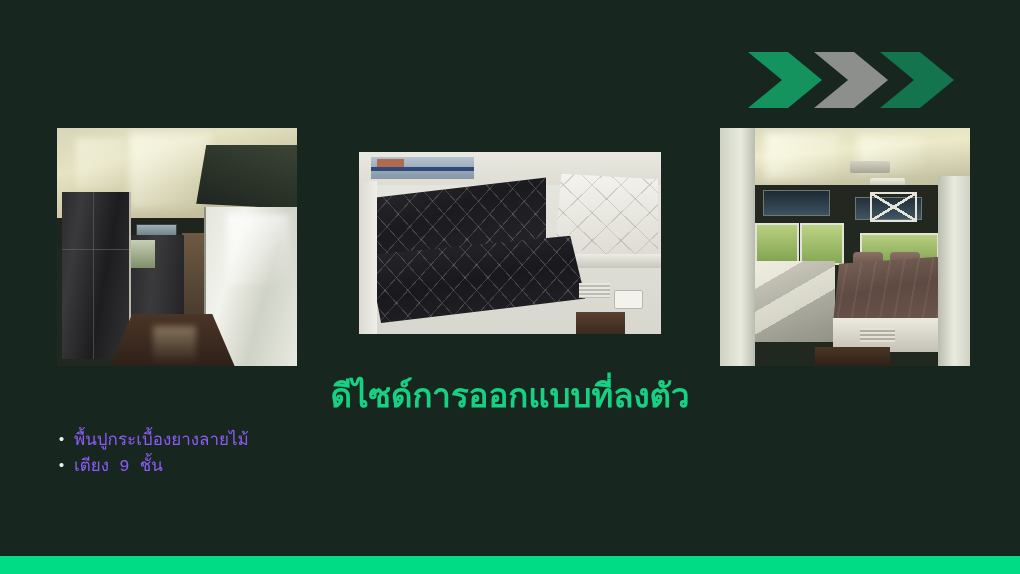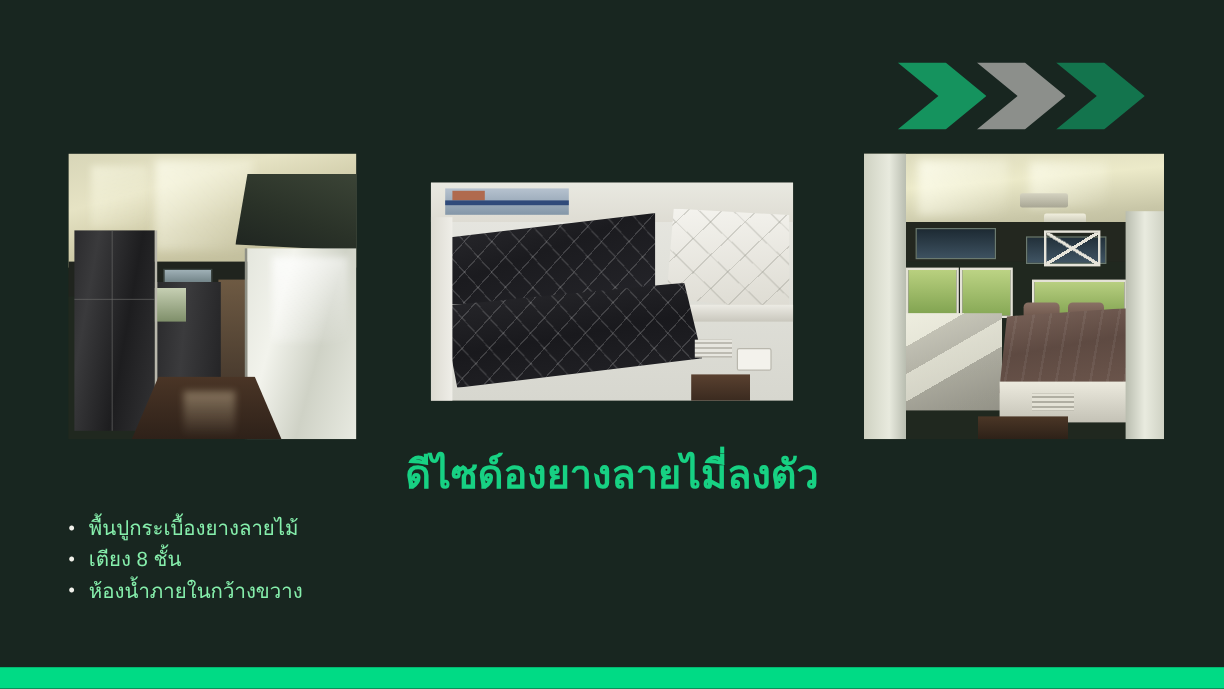--- a/index.html
+++ b/index.html
@@ -176,22 +176,22 @@
     font-family:"DejaVu Sans","Liberation Sans",sans-serif;
     line-height:44px;
   }
 
   
   .bullets{
     position:absolute;left:57px;top:428px;
     list-style:none;margin:0;padding:0;
   }
   .bullets li{
-    color:#86efac;font-size:17px;line-height:26px;
-    font-family:Liberation Sans, sans-serif;
+    color:#8b5cf6;font-size:17px;line-height:26px;
+    font-family:Liberation Mono, monospace;
     padding-left:17px;position:relative;white-space:nowrap;
   }
   .bullets li::before{
     content:"\2022";position:absolute;left:0;top:0;color:#F0F0EA;font-size:15px;
   }
 
   
   .bottombar{
     position:absolute;left:0;right:0;bottom:0;height:18px;
     background:#00DB85;
@@ -286,23 +286,22 @@
     <div class="pr-bed">
       <div class="pr-bedfold"></div>
     </div>
     <div class="pr-base"></div>
     <div class="pr-basevent"></div>
     <div class="pr-leftpanel"></div>
     <div class="pr-rightpanel"></div>
     <div class="pr-floor"></div>
   </div>
 
-  <div class="subtitle">ดีไซด์องยางลายไมี่ลงตัว</div>
+  <div class="subtitle">ดีไซด์การออกแบบที่ลงตัว</div>
 
   <ul class="bullets">
     <li>พื้นปูกระเบื้องยางลายไม้</li>
-    <li>เตียง 8 ชั้น</li>
-    <li>ห้องน้ำภายในกว้างขวาง</li>
+    <li>เตียง 9 ชั้น</li>
   </ul>
 
   <div class="bottombar"></div>
 
 </div>
 
 </body></html>

